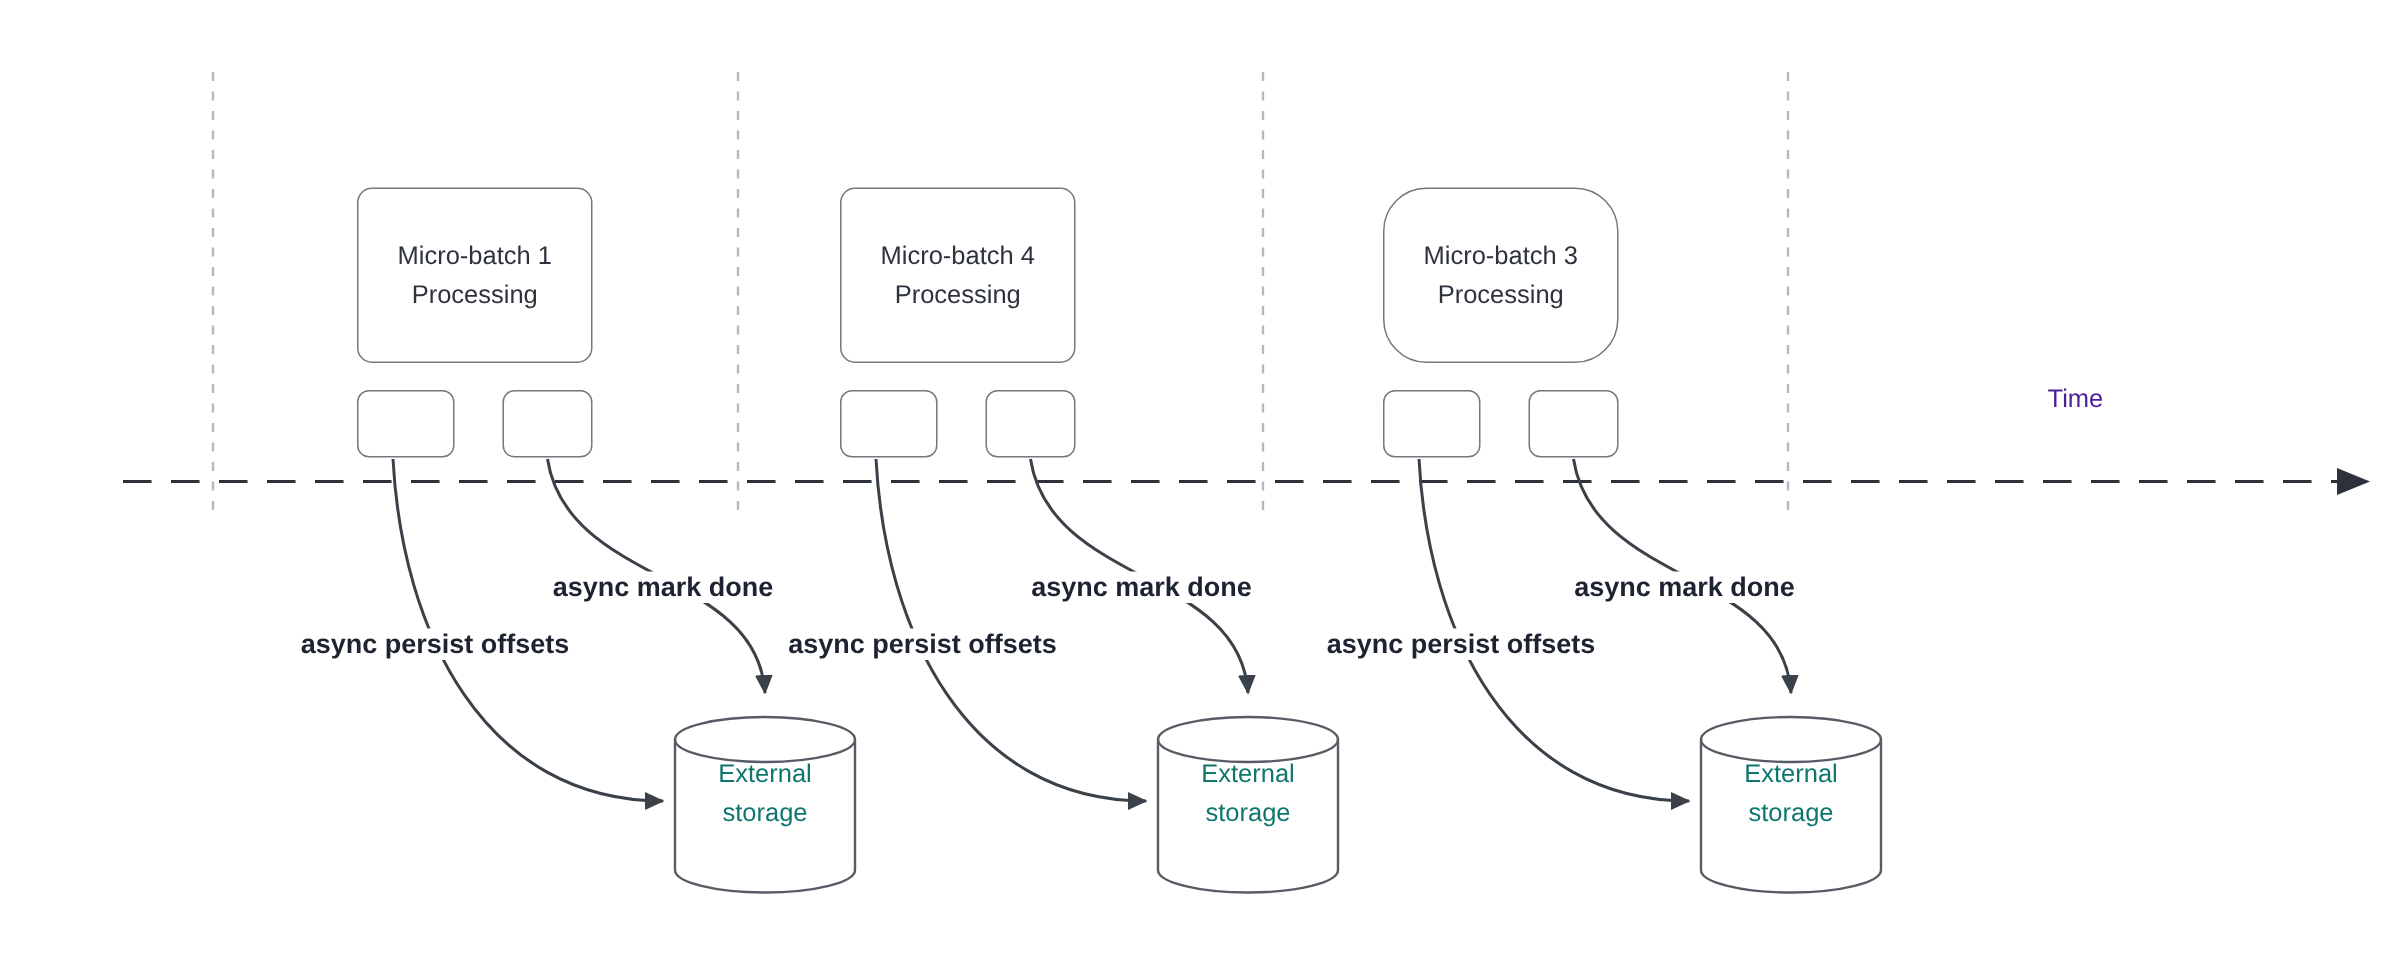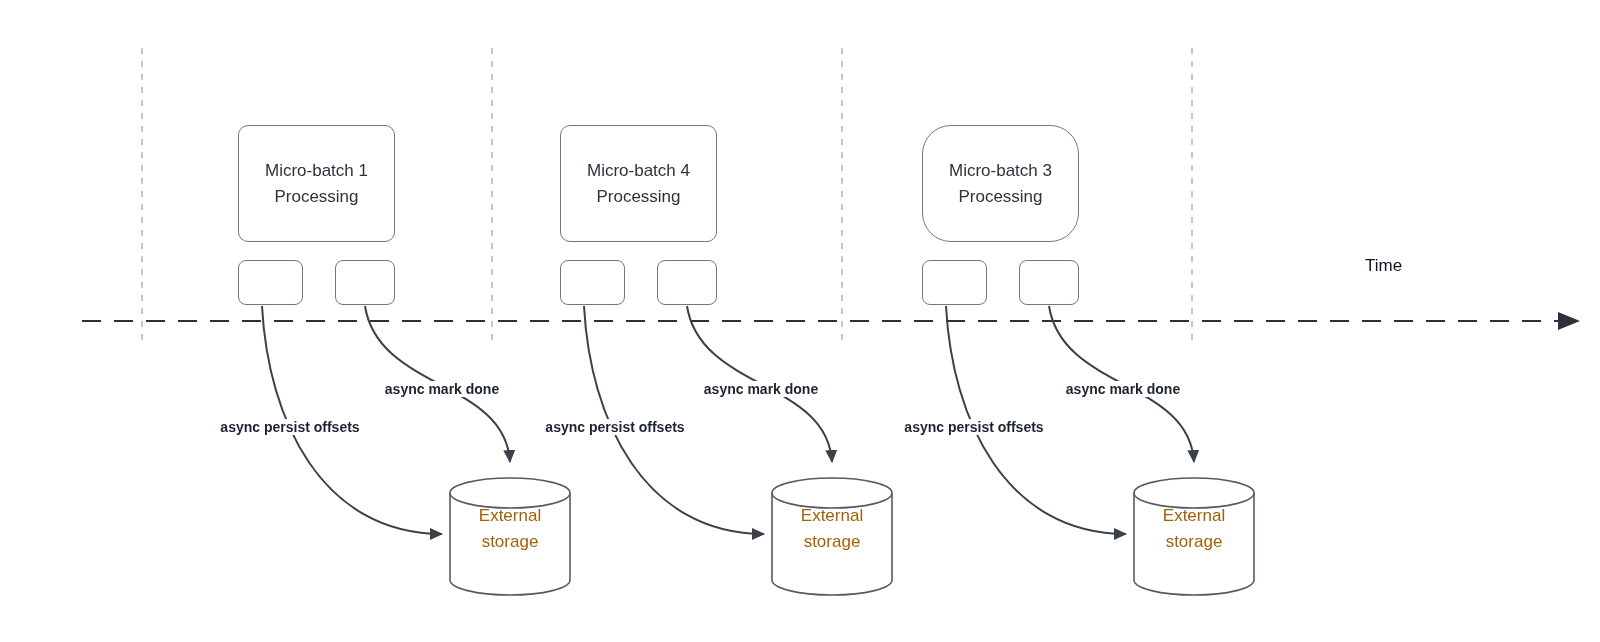--- a/index.html
+++ b/index.html
@@ -42,40 +42,40 @@
     border: 1.5px solid #74777e;
     border-radius: 8px;
     background: #ffffff;
   }
   .small-box.b { width: 60px; }
   .edge-label {
     position: absolute;
     transform: translateX(-50%);
     background: #ffffff;
     padding: 0 3px;
-    font-size: 14px;
+    font-size: 18px;
     font-weight: bold;
     color: #1d2330;
     white-space: nowrap;
   }
   .storage-label {
     position: absolute;
     width: 110px;
     top: 503px;
     text-align: center;
-    color: #a16207;
+    color: #0f766e;
     font-size: 17px;
     line-height: 26px;
   }
   .time-label {
     position: absolute;
     left: 1365px;
     top: 256px;
     font-size: 17px;
-    color: #0f172a;
+    color: #4c1d95;
   }
 </style>
 </head>
 <body>
 
 <div class="canvas">
 
   <svg class="layer" width="1600" height="642" viewBox="0 0 1600 642">
     <defs>
       <marker id="ah" markerUnits="userSpaceOnUse" markerWidth="15" markerHeight="14" refX="12" refY="6" orient="auto">

